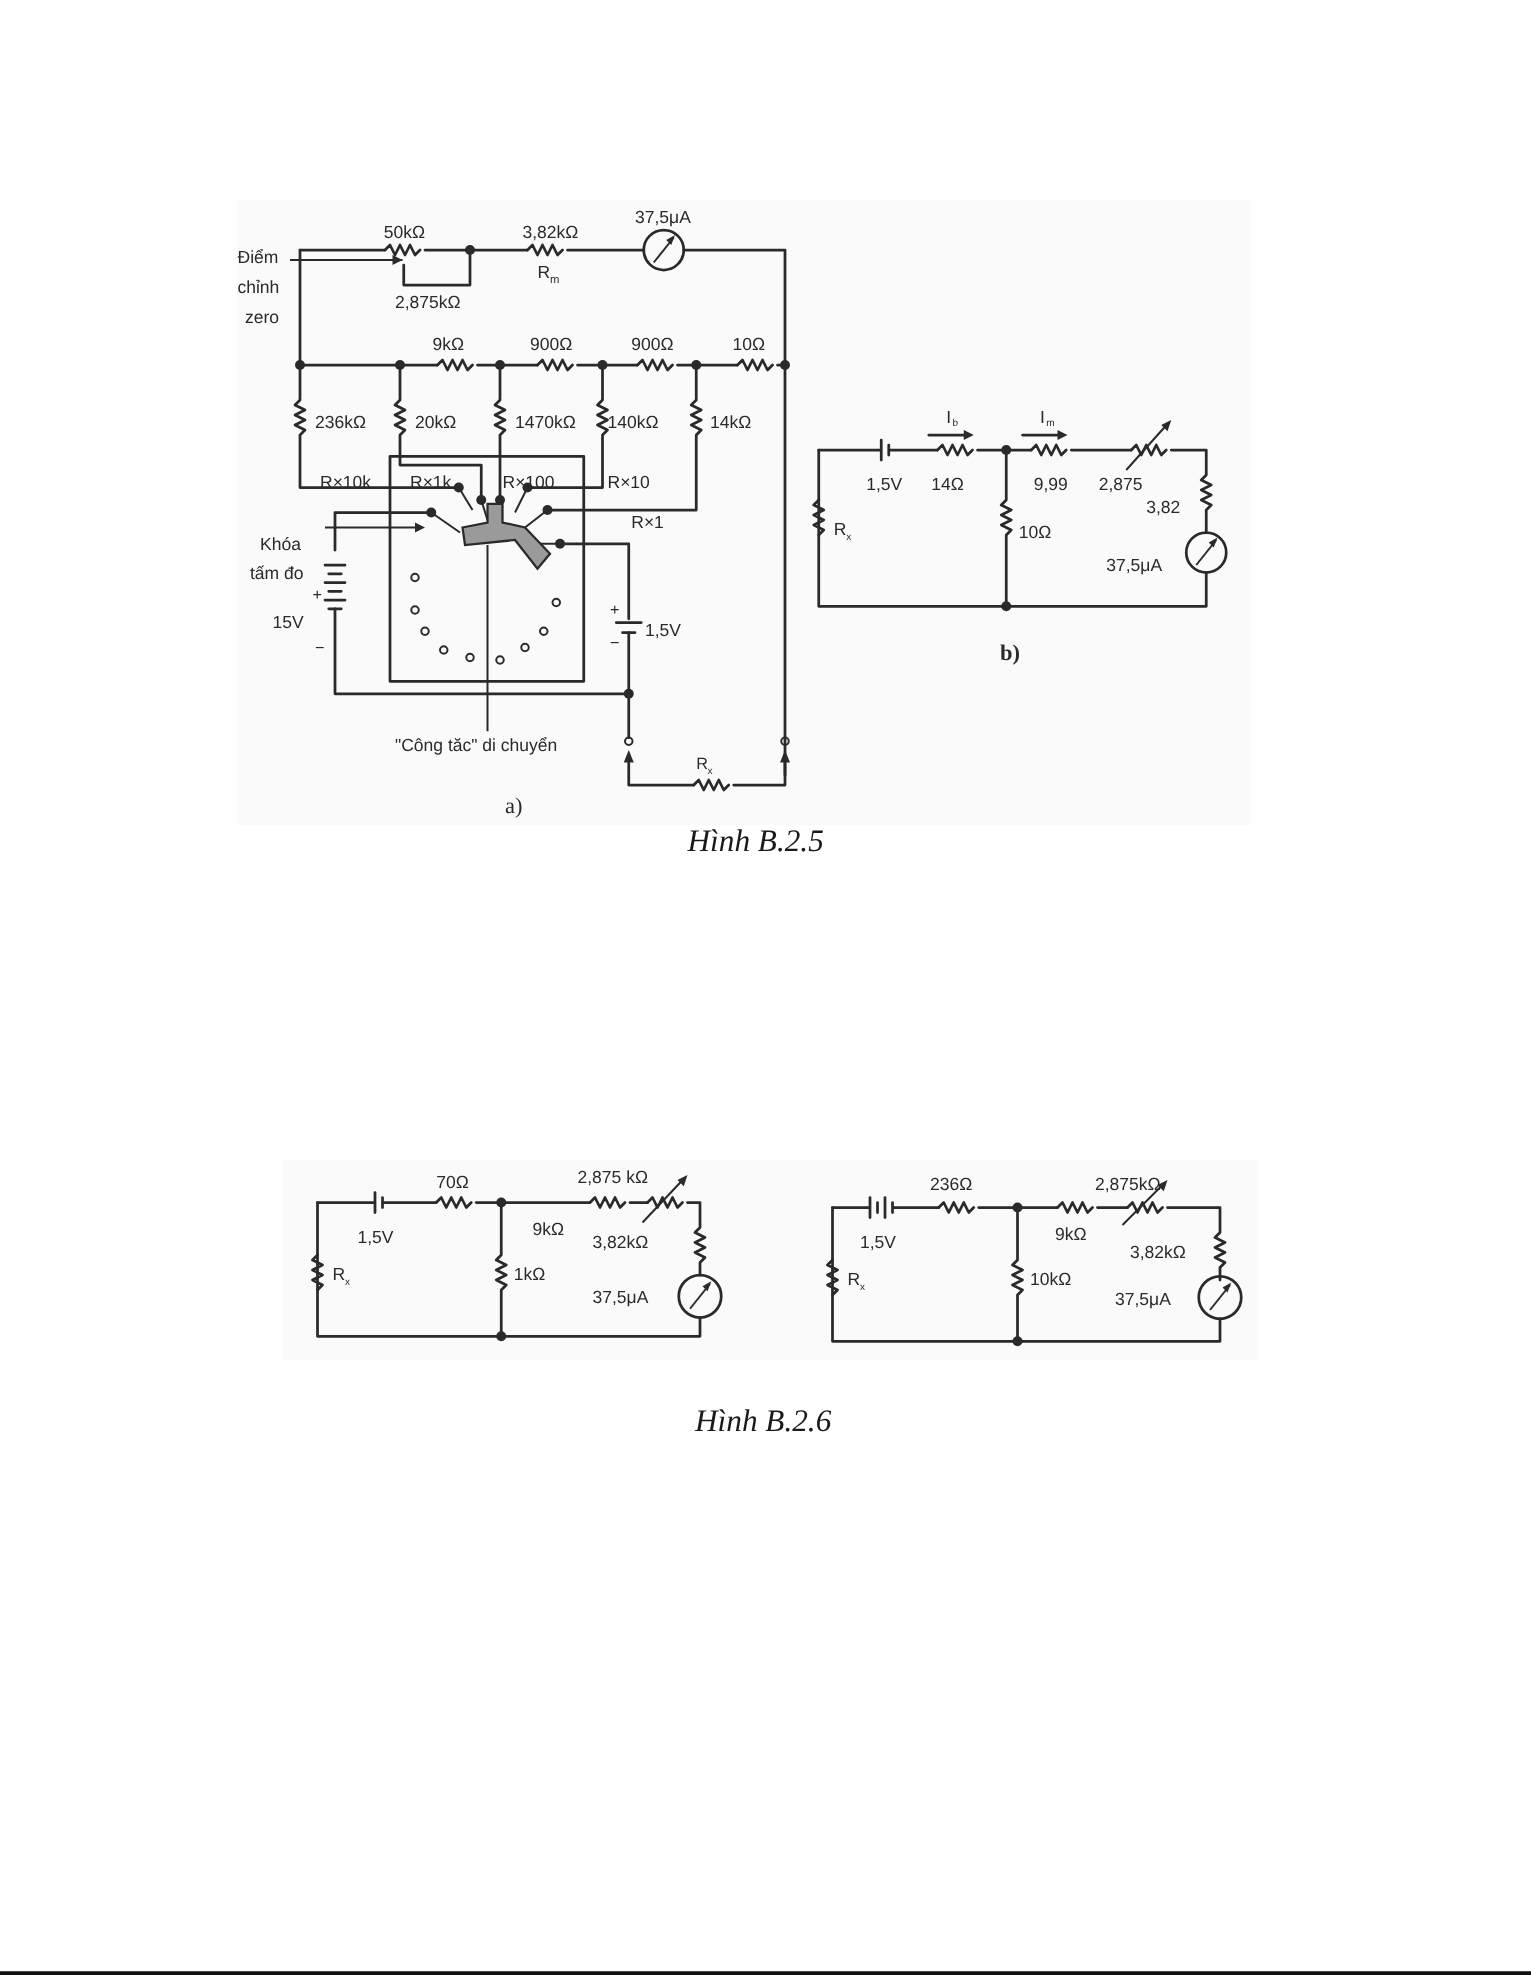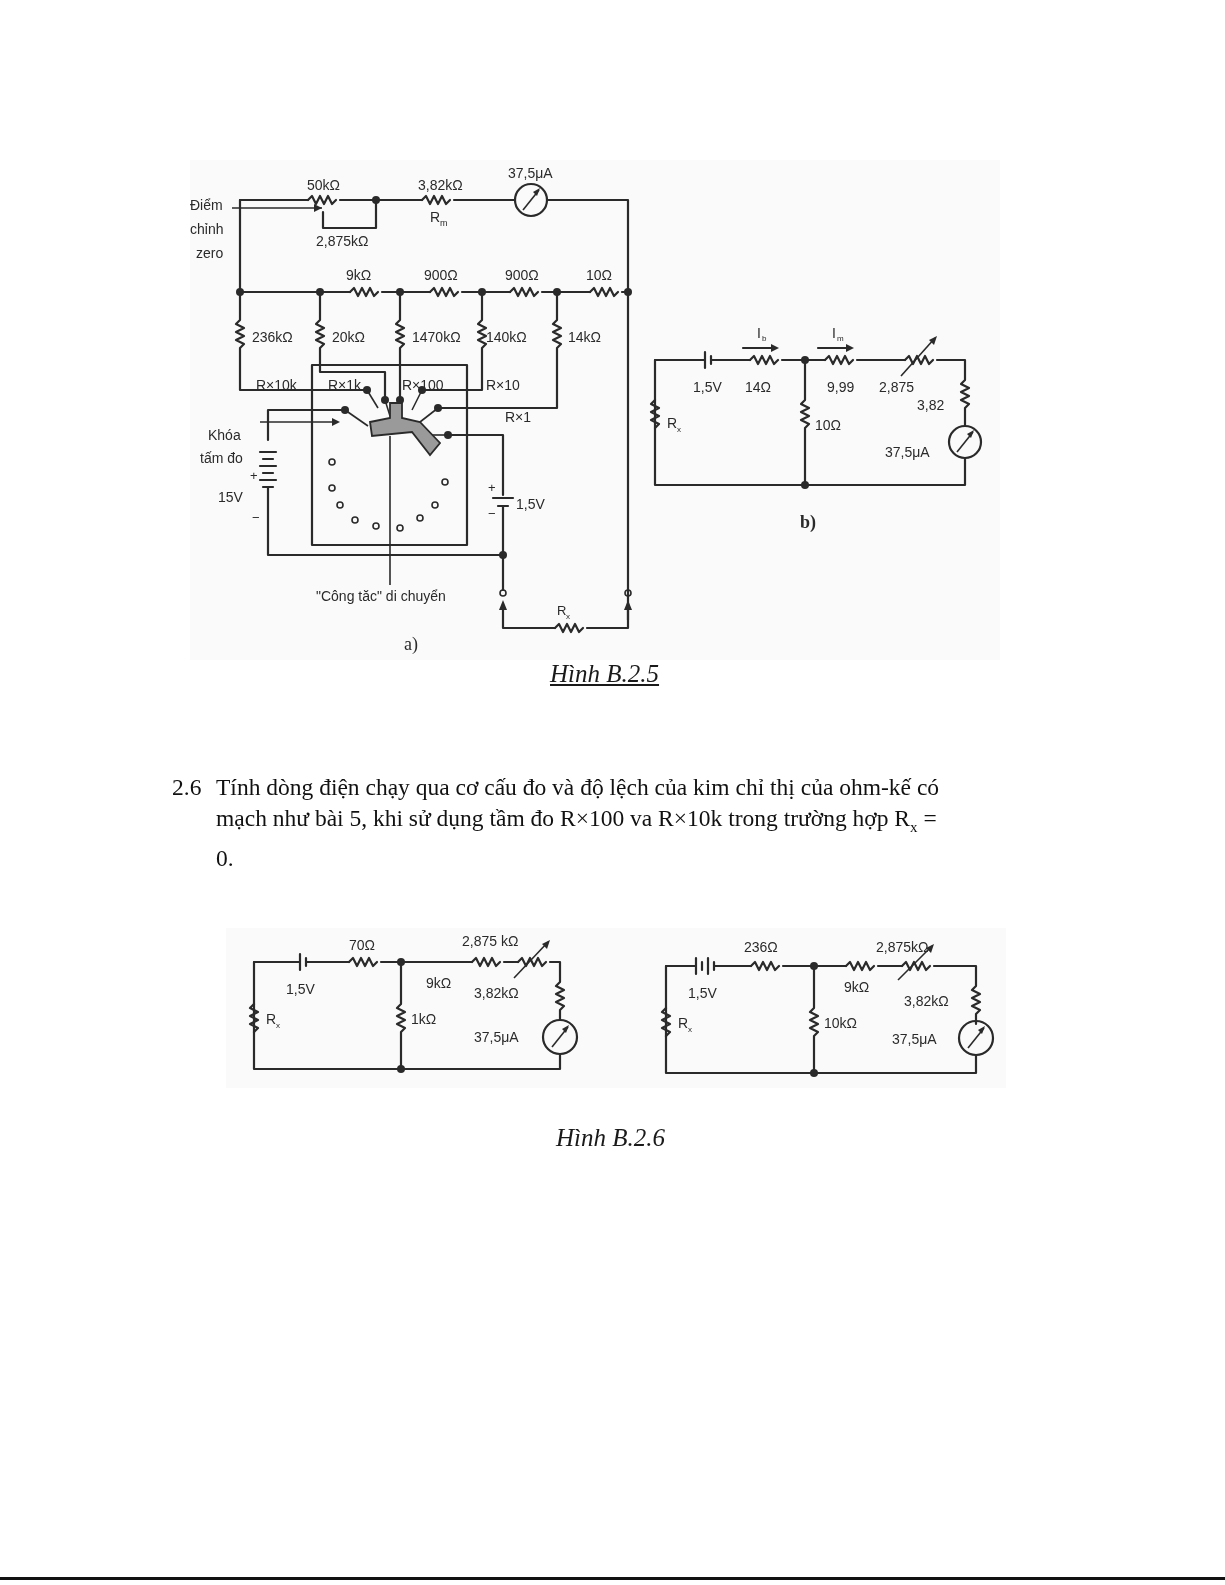--- a/index.html
+++ b/index.html
@@ -186,27 +186,22 @@
         <text x="262" y="100" font-size="14">3,82</text>
         <text x="12" y="118" font-size="14">R</text>
         <text x="22" y="122" font-size="8">x</text>
         <text x="160" y="120" font-size="14">10Ω</text>
         <text x="230" y="147" font-size="14">37,5μA</text>
         <text x="145" y="218" font-size="18" style="font-family:'Liberation Serif',serif;font-weight:bold;">b)</text>
       </g>
     </svg>
   </div>
 
-  <div class="caption" style="left:550px;top:660px;text-decoration:underline;">Hình B.2.5</div>
-
-  <div class="problem">
-    <span class="num">2.6</span><span>Tính dòng điện chạy qua cơ cấu đo và độ lệch của kim chỉ thị của ohm-kế có</span>
-    <span class="line2"><span>mạch như bài 5, khi sử dụng tầm đo R×100 va R×10k trong trường hợp R</span><sub style="font-size:15px;">x</sub><span> =</span></span>
-    <span class="line3">0.</span>
-  </div>
+  <div class="caption" style="left:550px;top:660px;">Hình B.2.5</div>
+
 
   <div class="fig" style="left:226px;top:928px;width:780px;height:160px;">
     <svg width="780" height="160" viewBox="0 0 780 160">
 
       <g transform="translate(28,34)">
         <path class="w" d="M0,0 L46,0 M46,-8 L46,8 M52,-4 L52,4 M52,0 L95,0"></path>
         <path class="w" d="M95,0 l4,-4 l4,8 l4,-8 l4,8 l4,-8 l4,8 l4,-4"></path>
         <path class="w" d="M127,0 L218,0"></path>
         <path class="w" d="M218,0 l4,-4 l4,8 l4,-8 l4,8 l4,-8 l4,8 l4,-4"></path>
         <path class="w" d="M250,0 L264,0"></path>

